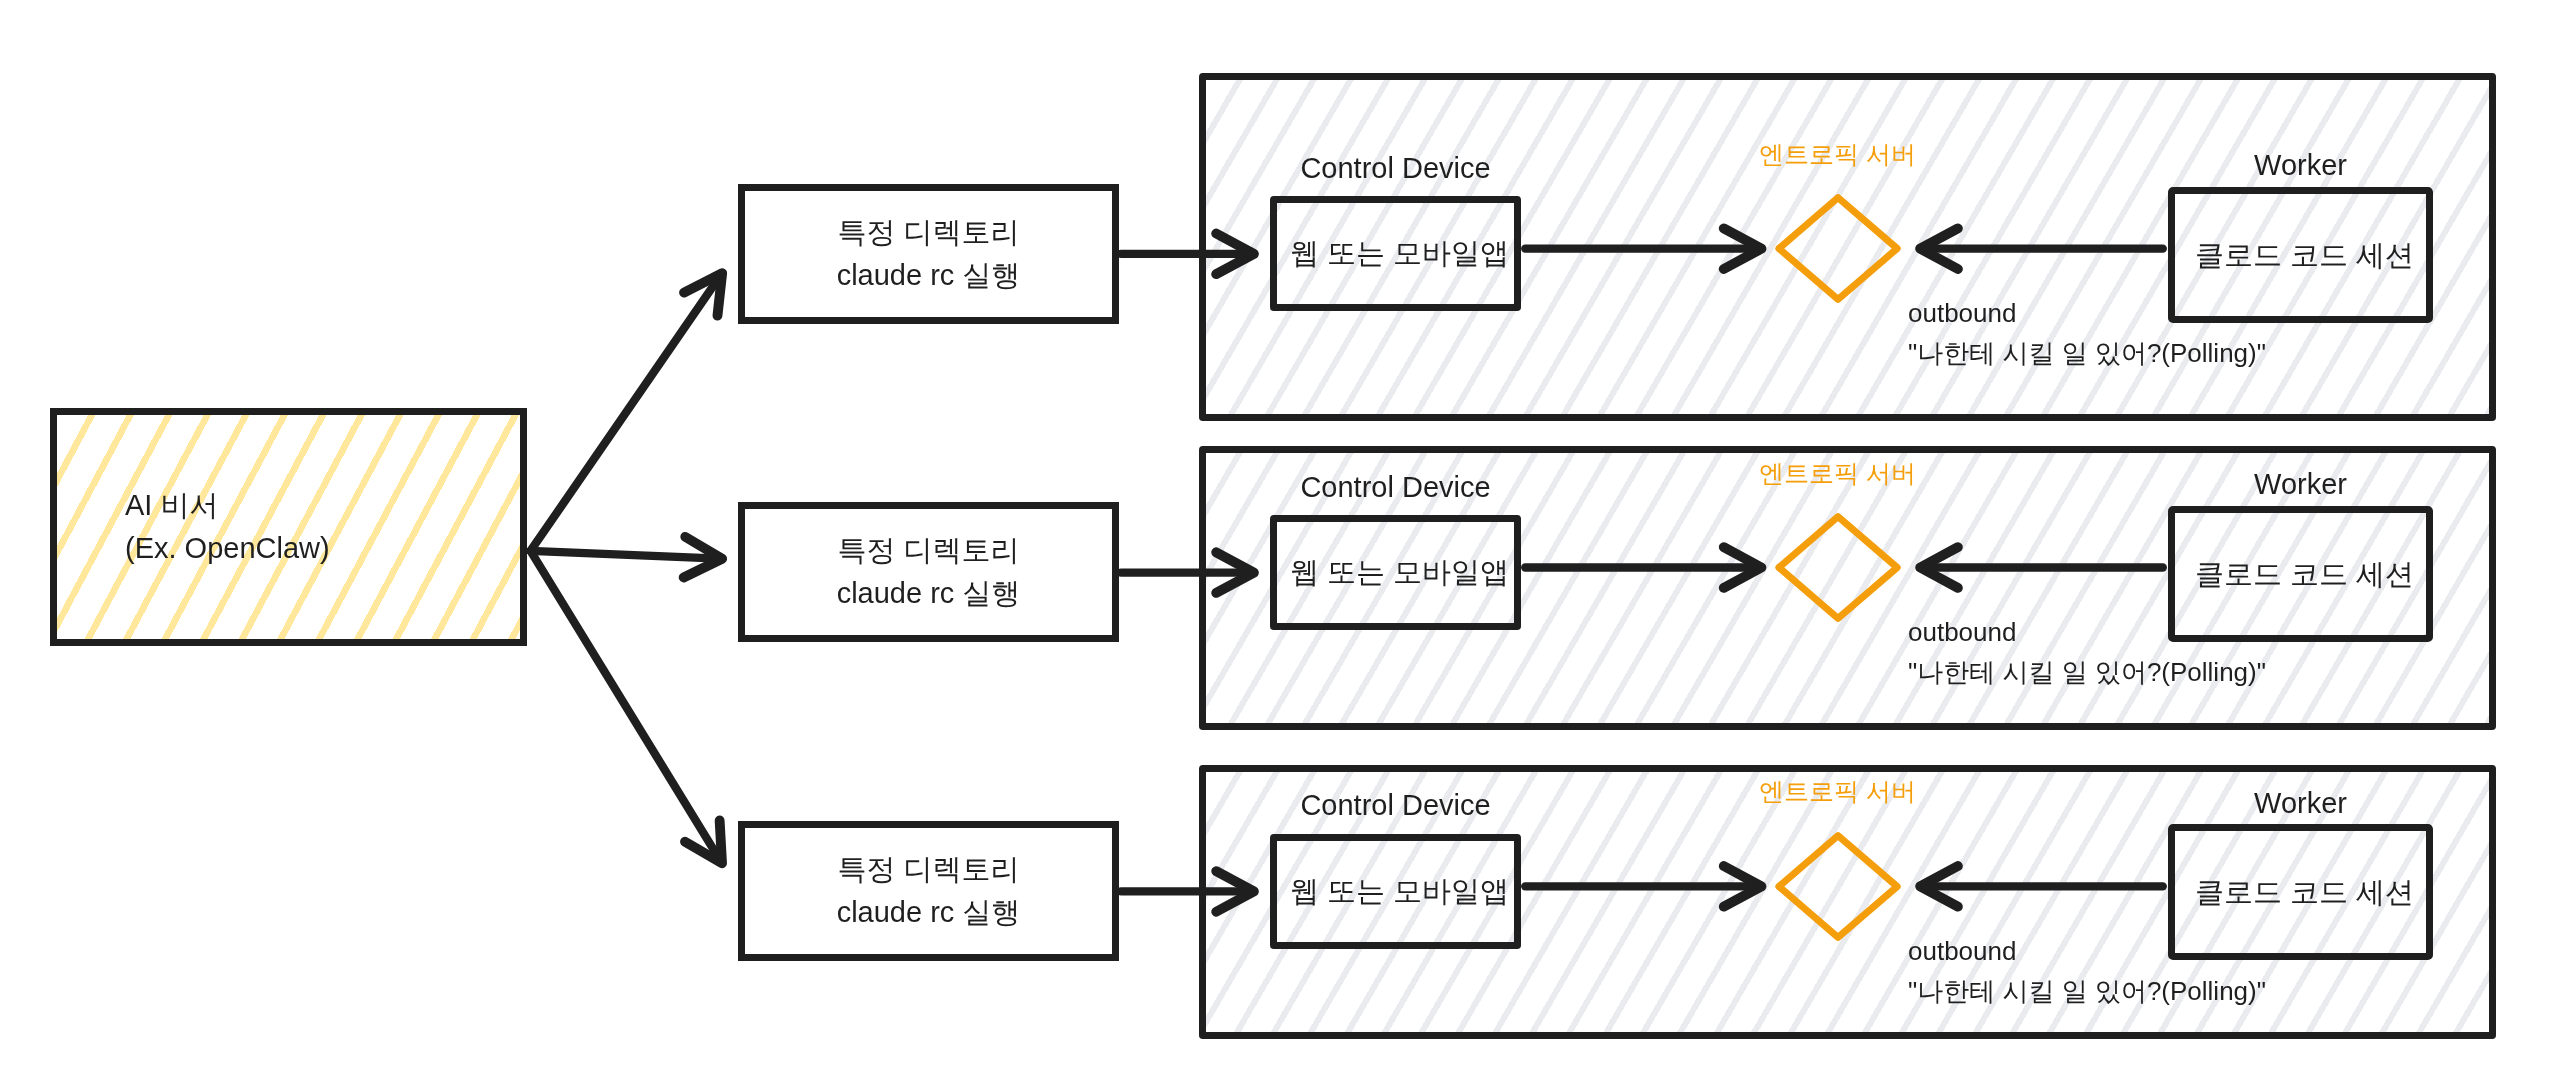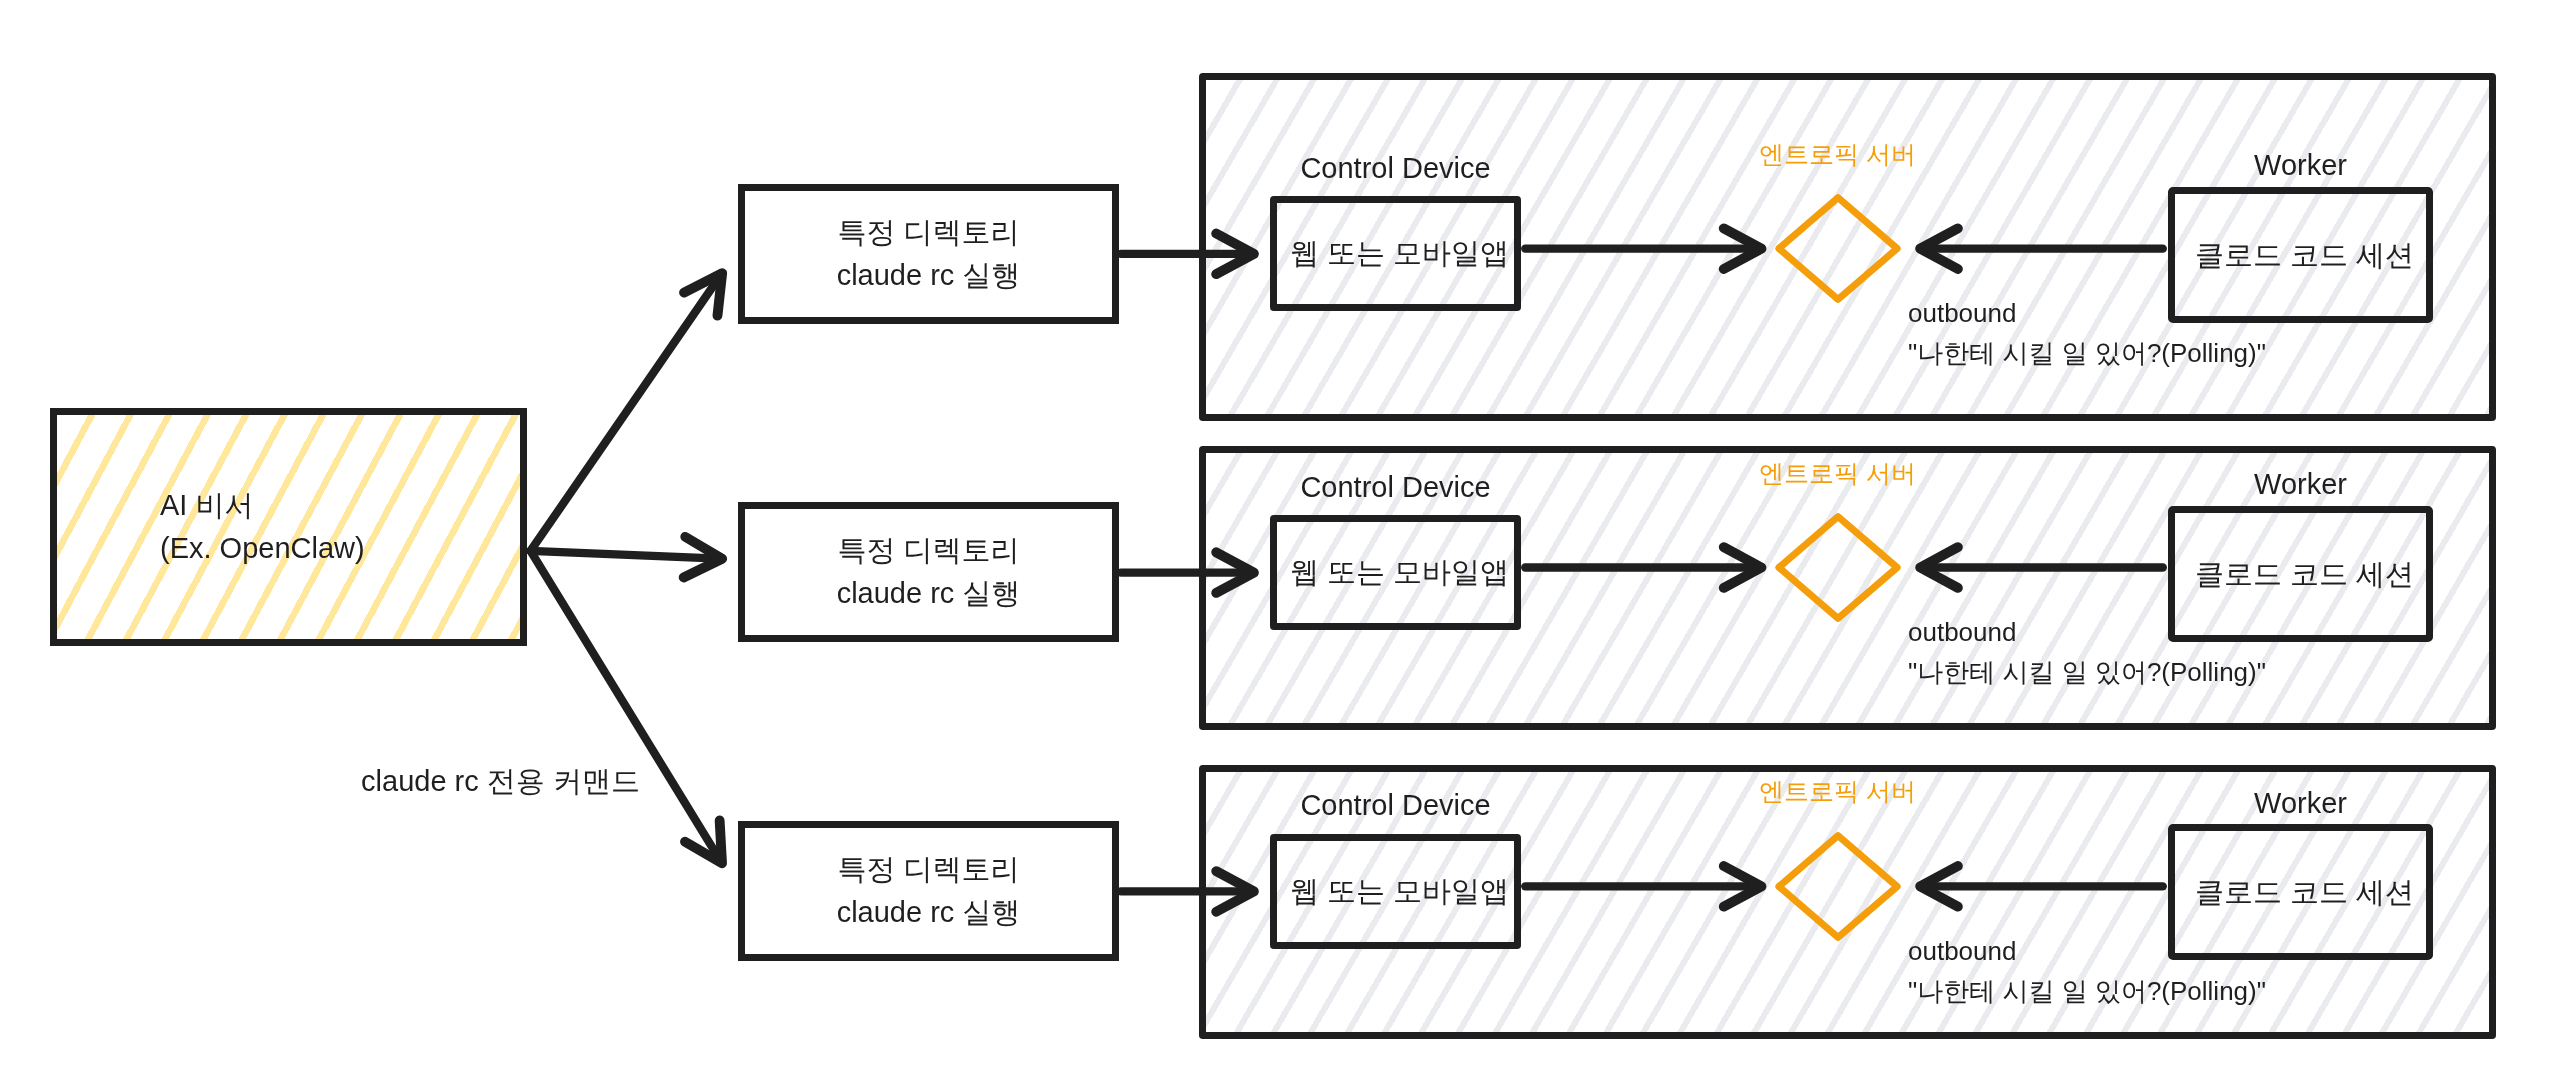--- a/index.html
+++ b/index.html
@@ -27,21 +27,21 @@
     border-radius:3.8px;
     box-sizing:border-box;
     background:repeating-linear-gradient(120deg,#ffffff 0 26px,#e9ebef 26px 32px);
   }
   .assistant{
     background:
       repeating-linear-gradient(118deg, rgba(255,255,255,0) 0 27.4px, #ffe89c 27.4px 34px),
       #ffffff;
     align-items:flex-start;
     text-align:left;
-    padding-left:103px;
+    padding-left:68px;
   }
   .boxtext{font-size:29px;line-height:43px;white-space:nowrap;}
   .floatlabel{
     position:absolute;
     text-align:center;
     font-size:29px;line-height:32px;
     white-space:nowrap;
   }
   .orange{color:#f59e0b;font-size:25px;}
   .outbound{
@@ -91,21 +91,20 @@
       <path d="M3392 890 L3016 890" marker-end="url(#vhead)"></path>
       <path d="M3392 1390 L3016 1390" marker-end="url(#vhead)"></path>
     </g>
   </svg>
 
   <div class="sketchbox assistant" style="left:50px;top:408px;width:477px;height:238px;">
     <div class="boxtext">AI 비서</div>
     <div class="boxtext">(Ex. OpenClaw)</div>
   </div>
 
-  <div class="fanlabel" style="left:306px;top:765px;width:389px;">claude rc 전용 커맨드</div>
 
   <div class="sketchbox" style="left:738px;top:184px;width:381px;height:140px;border-width:7.7px;">
     <div class="boxtext">특정 디렉토리</div>
     <div class="boxtext">claude rc 실행</div>
   </div>
   <div class="floatlabel" style="left:1270px;top:152px;width:251px;">Control Device</div>
   <div class="sketchbox inner" style="left:1270px;top:196px;width:251px;height:115px;border-radius:3.8px;">
     <div class="boxtext">웹 또는 모바일앱</div>
   </div>
   <div class="floatlabel orange" style="left:1710px;top:138px;width:255px;">엔트로픽 서버</div>

